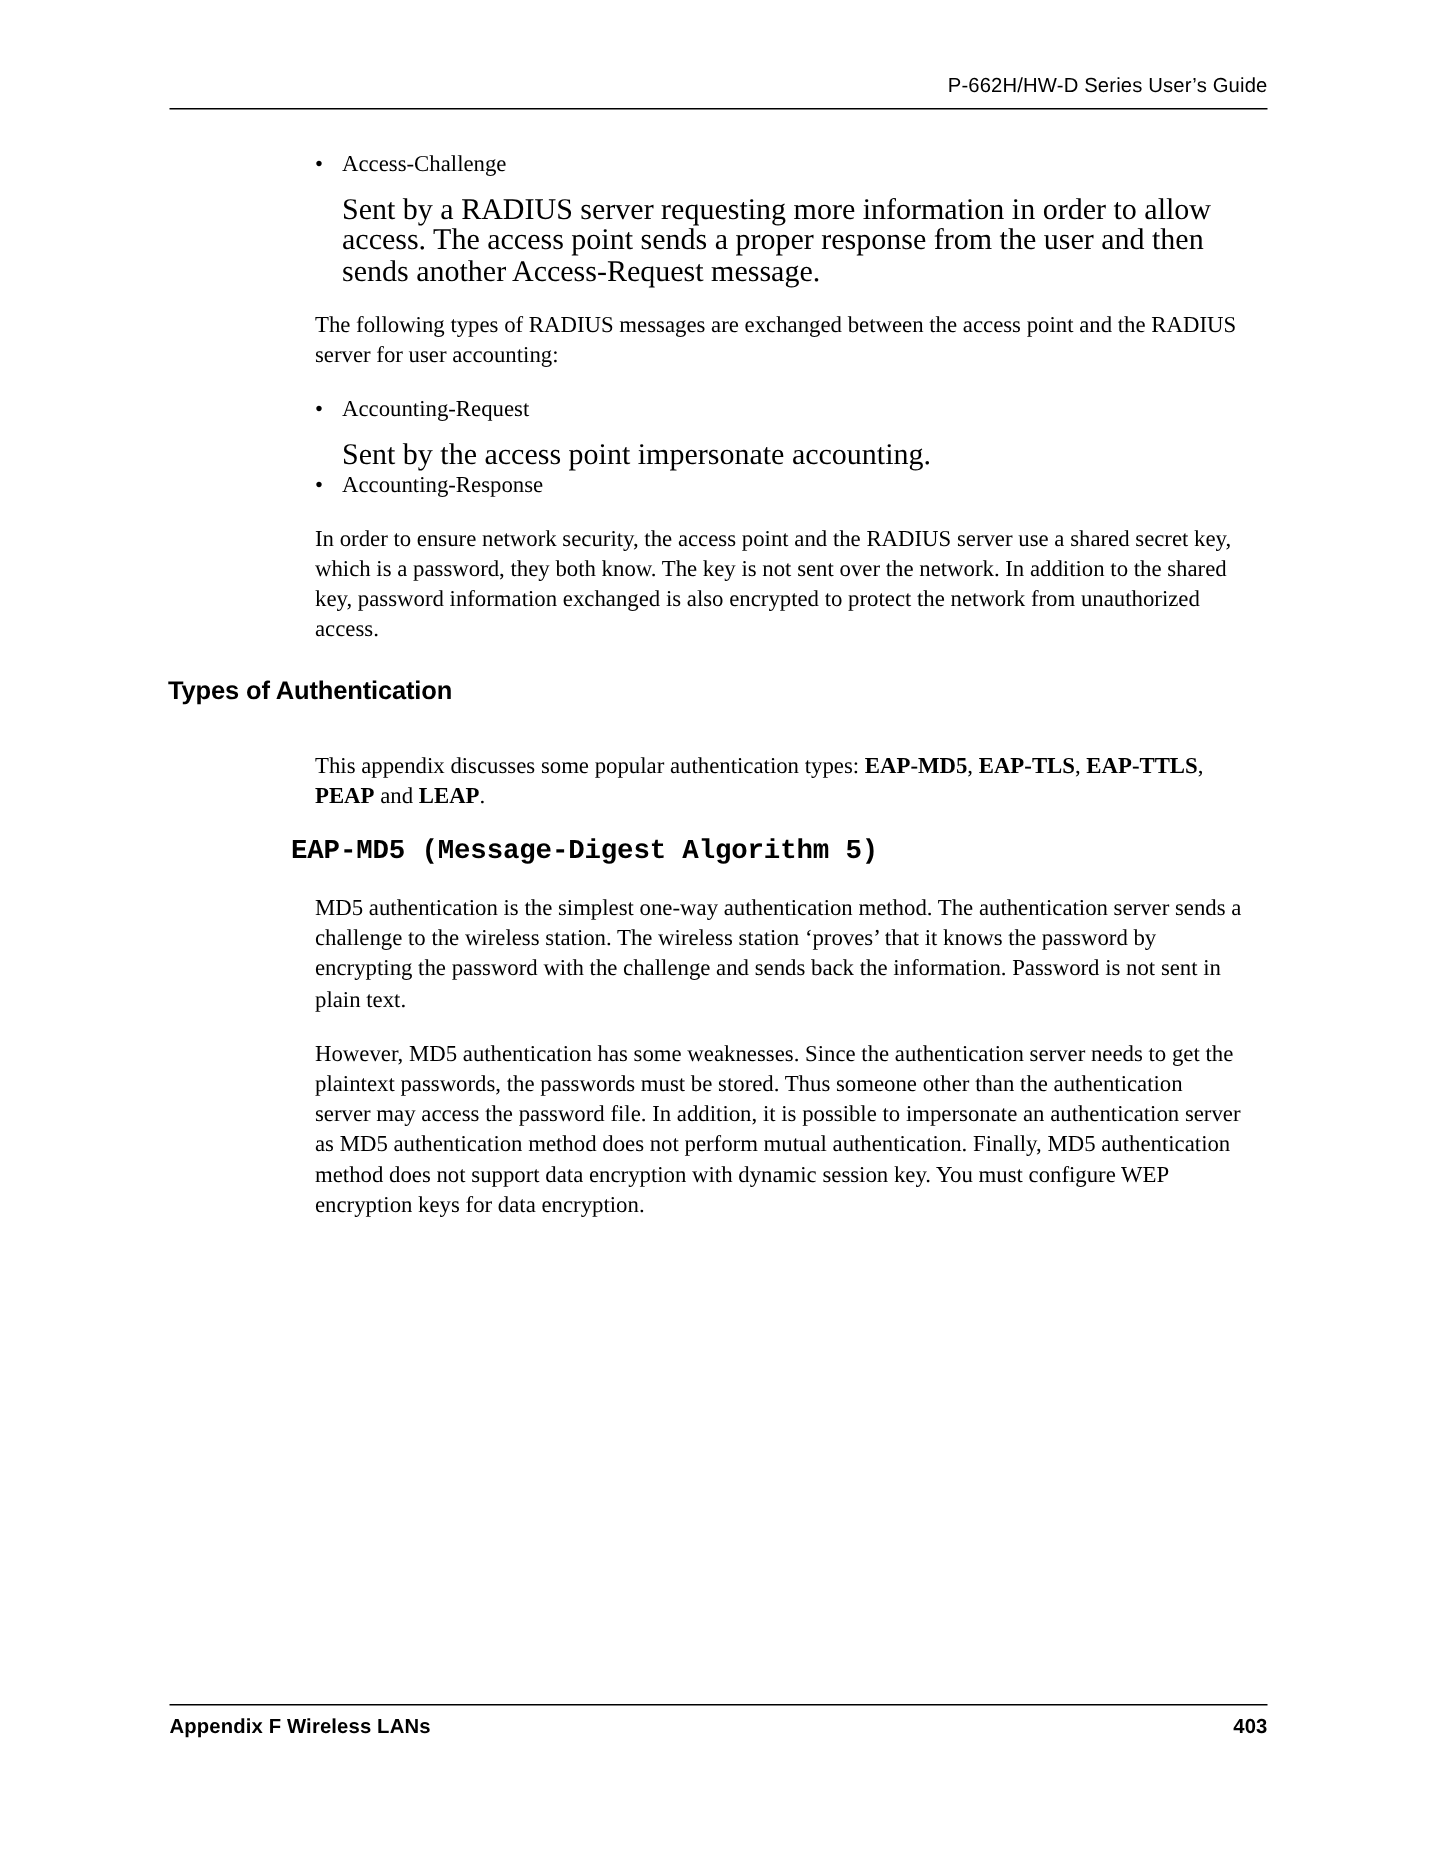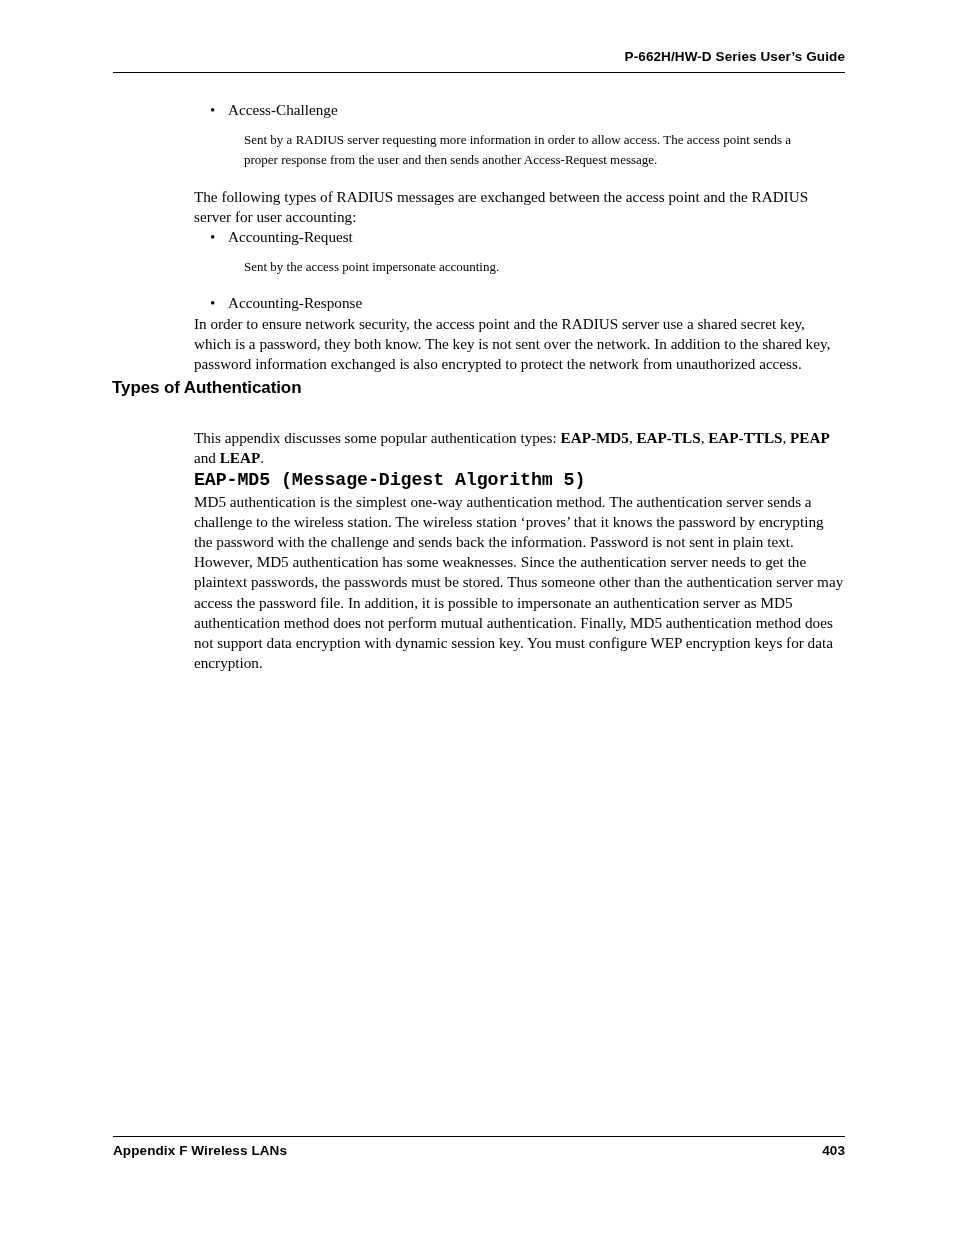--- a/index.html
+++ b/index.html
@@ -29,21 +29,21 @@
     position: absolute;
     left: 113px;
     top: 48px;
     width: 732px;
   }
   .page-header .header-title {
     display: block;
     text-align: right;
     font-family: "Liberation Sans", "DejaVu Sans", sans-serif;
     font-size: 13.5px;
-    font-weight: 700;
+    font-weight: 400;
     letter-spacing: 0.1px;
     line-height: 17px;
     color: #000;
   }
   .page-header .header-rule {
     margin-top: 7px;
     border-top: 1.6px solid #000;
     width: 732px;
     height: 0;
     font-size: 0;
@@ -57,21 +57,21 @@
     top: 100px;
     width: 733px;
   }
 
   .body-col {
     margin-left: 82px;
     width: 650px;
   }
 
   p.para {
-    margin: 0;
+    margin: 16px;
     font-size: 15.2px;
     line-height: 20.2px;
     text-align: left;
     color: #000;
   }
 
   .gap-para { margin-top: 18px; }
 
   
   ul.bullets {
@@ -89,23 +89,23 @@
   ul.bullets li.bullet-item .bullet-dot {
     position: absolute;
     left: 16px;
     top: 0;
     width: 10px;
     font-size: 15.2px;
     line-height: 20.2px;
     text-align: left;
   }
   .bullet-desc {
-    margin: 16px;
+    margin: 0;
     padding-left: 34px;
-    font-size: 13px;
+    font-size: 20px;
     line-height: 20.2px;
     margin-top: 10px;
   }
   .bullet-block { margin-top: 12px; }
   .bullet-block-first { margin-top: 0; }
 
   
   h1.h1 {
     margin: 0;
     font-family: "Liberation Sans", "DejaVu Sans", sans-serif;

